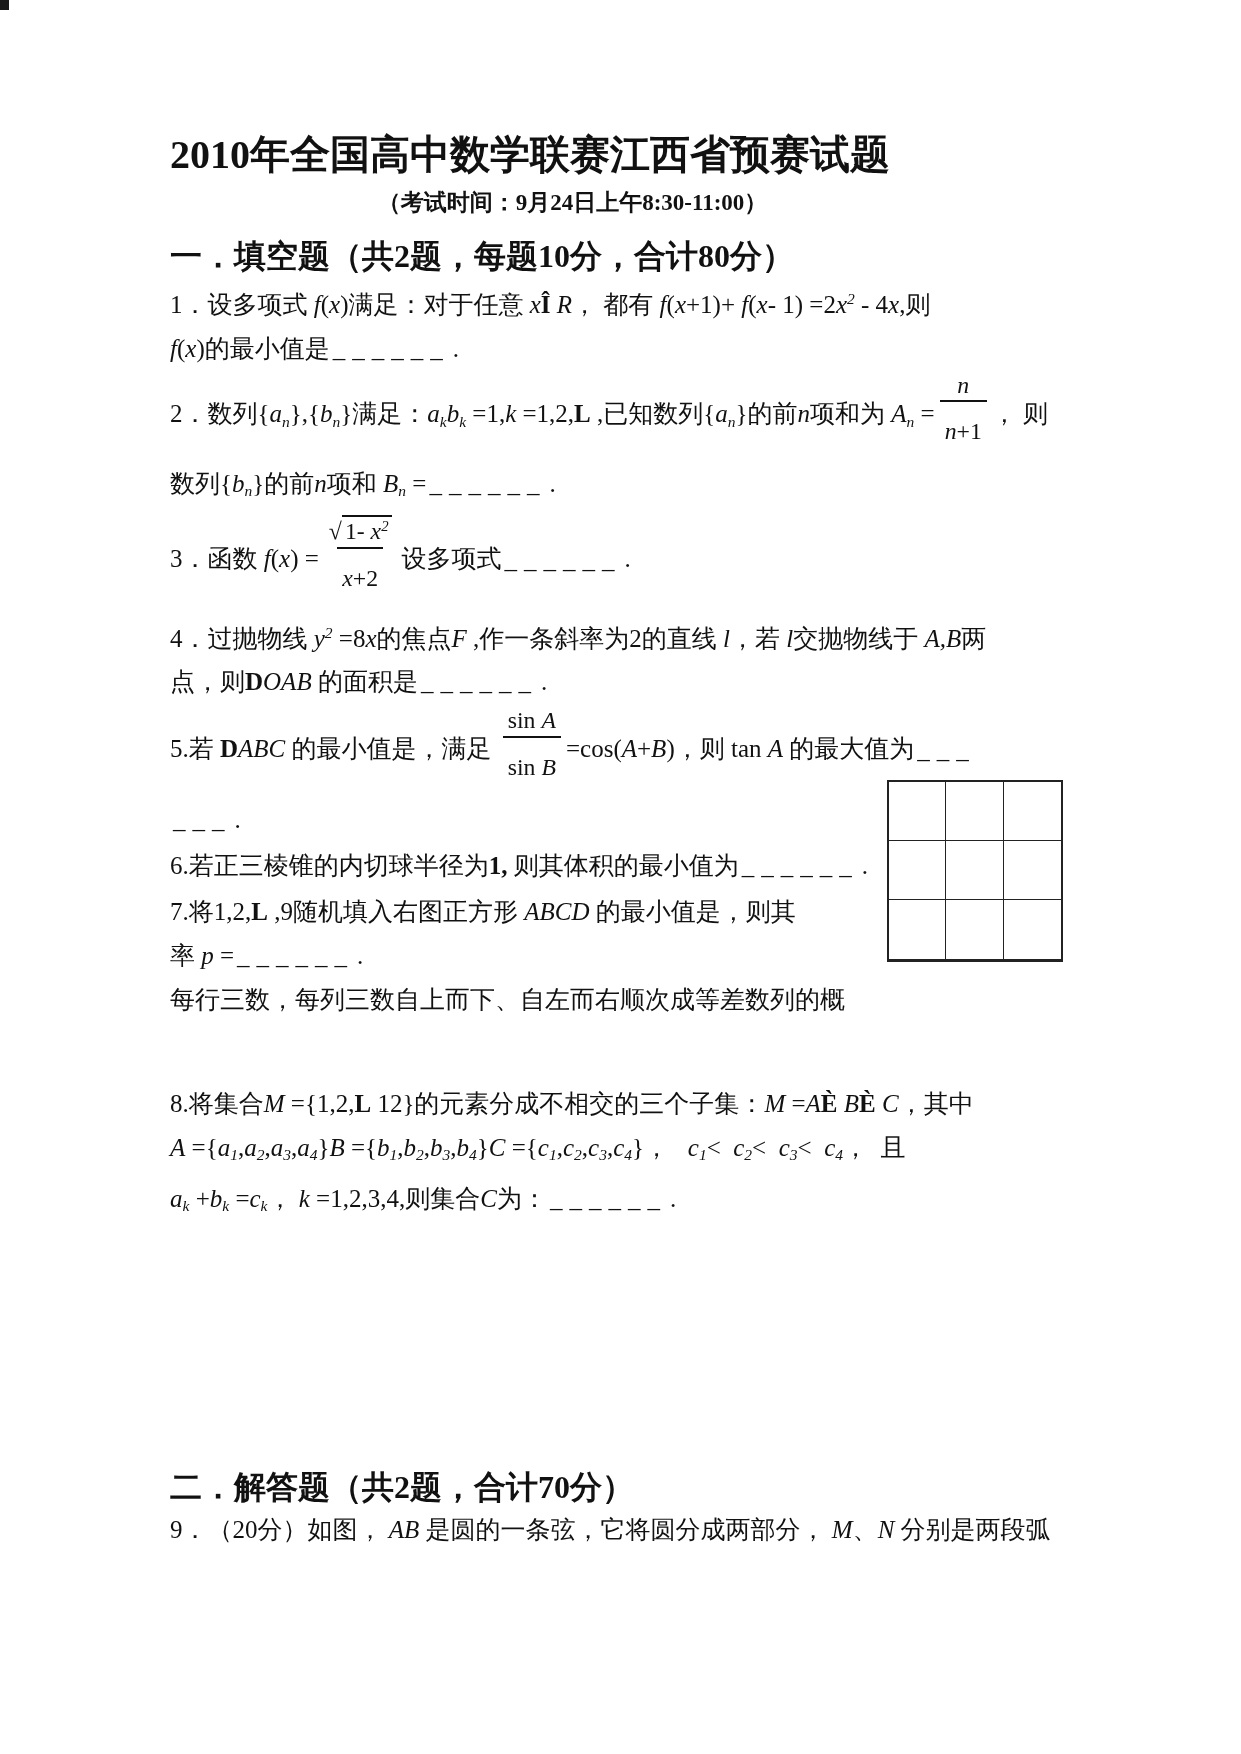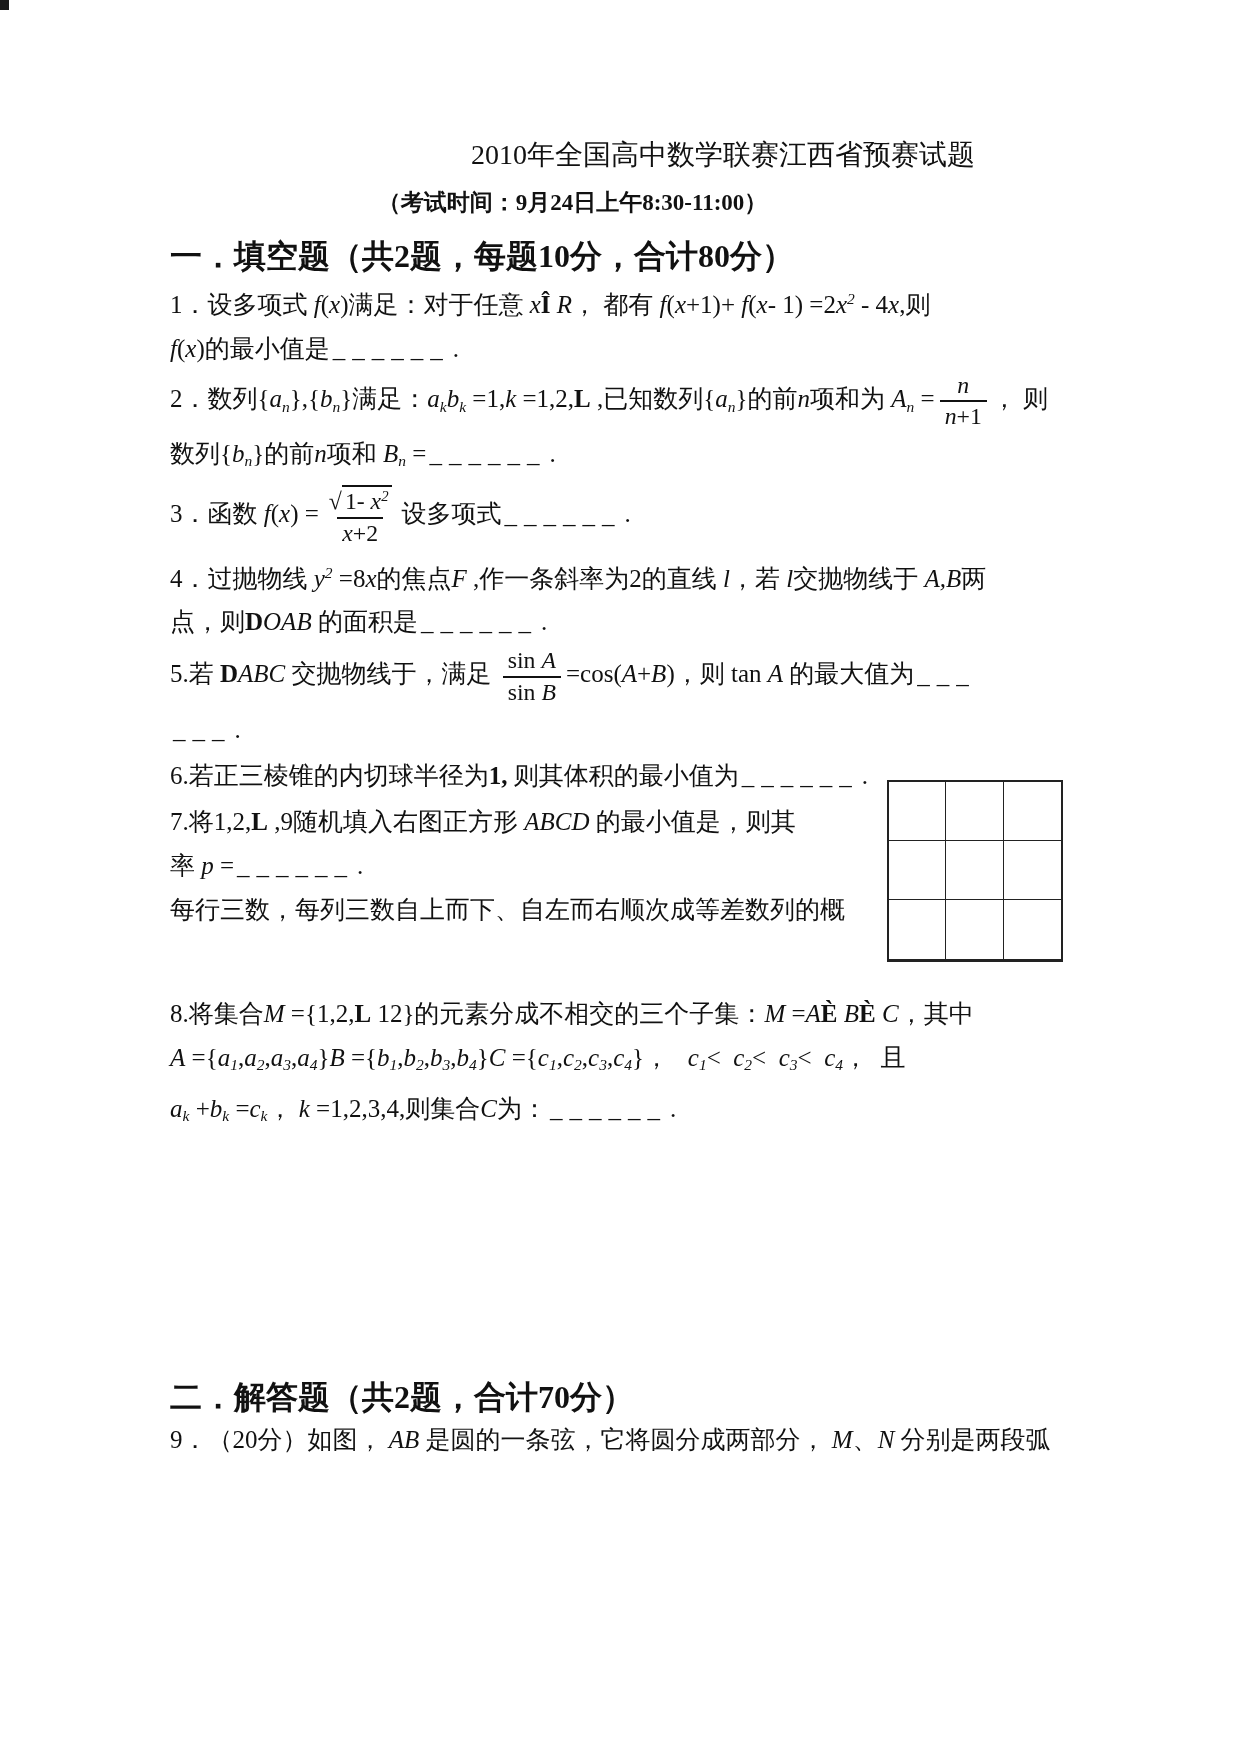--- a/index.html
+++ b/index.html
@@ -1,37 +1,37 @@
 <!DOCTYPE html>
 <html><head>
 <meta charset="utf-8">
 <style>
   html,body{margin:0;padding:0;background:#ffffff;}
   .page{position:relative;width:1241px;height:1754px;background:#ffffff;
         font-family:"Liberation Serif","DejaVu Serif",serif;color:#111;overflow:hidden;}
   .scan-dot{position:absolute;left:0;top:0;width:9px;height:10px;background:#1a1a1a;}
   .content{position:absolute;left:170px;top:135px;width:805px;}
-  .title{font-size:28px;font-weight:normal;text-align:right;line-height:40px;white-space:nowrap;}
+  .title{font-size:40px;font-weight:bold;text-align:left;line-height:40px;white-space:nowrap;}
   .subtitle{font-size:23px;font-weight:bold;text-align:center;line-height:32px;margin-top:12px;}
   .sec-heading{font-size:32px;font-weight:bold;line-height:38px;margin-top:18px;white-space:nowrap;}
   .sec-heading.sec2{margin-top:240px;}
   .question{margin-top:2px;}
   .question.q2{margin-top:0;}
   .question.q8{margin-top:60px;}
   .qline{font-size:25px;line-height:44px;white-space:nowrap;}
   .seg-t{font-style:normal;}
   .seg-m{font-style:italic;}
   .seg-b{font-weight:bold;font-style:normal;}
   .seg-s{font-style:italic;font-size:0.62em;vertical-align:-0.28em;letter-spacing:0;}
   .seg-p{font-style:italic;font-size:0.62em;vertical-align:0.55em;}
   .seg-u{letter-spacing:7px;padding:0 3px;text-align:right;}
   .frac{display:inline-flex;flex-direction:column;align-items:center;vertical-align:middle;
         margin:0 5px;line-height:1.25;font-size:0.95em;text-align:center;}
   .frac .num{padding:0 5px;}
-  .frac .den{border-top:2px solid #111;padding:0 5px;}
+  .frac .den{border-top:2px solid #111;padding:15px 5px;}
   .sqrt{display:inline-block;white-space:nowrap;}
   .sqrt .radical{font-weight:bold;font-style:normal;}
   .sqrt .rad{border-top:2.5px solid #111;padding:0 3px;display:inline-block;}
   .grid3{position:absolute;left:887px;top:780px;width:176px;height:182px;
          border:2px solid #222;border-bottom-width:3px;display:grid;
          grid-template-columns:repeat(3,1fr);grid-template-rows:repeat(3,1fr);
          background:#fff;box-sizing:border-box;}
   .grid3 .cell{border-right:1px solid #222;border-bottom:1px solid #222;}
   .grid3 .cell:nth-child(3n){border-right:none;}
   .grid3 .cell:nth-child(n+7){border-bottom:none;}
@@ -63,21 +63,21 @@
         <div class="qline"><span class="seg-t">3．函数 </span><span class="seg-m">f</span><span class="seg-t">(</span><span class="seg-m">x</span><span class="seg-t">) =</span><span class="frac">
             <span class="num"><span class="sqrt"><span class="radical">√</span><span class="rad"><span class="seg-t">1- </span><span class="seg-m">x</span><span class="seg-p">2</span></span></span></span>
             <span class="den"><span class="seg-m">x</span><span class="seg-t">+2</span></span>
           </span><span class="seg-t">设多项式</span><span class="seg-u">______</span><span class="seg-t">.</span></div>
       </div>
     <div class="question q4">
         <div class="qline"><span class="seg-t">4．过抛物线 </span><span class="seg-m">y</span><span class="seg-p">2</span><span class="seg-t"> =8</span><span class="seg-m">x</span><span class="seg-t">的焦点</span><span class="seg-m">F</span><span class="seg-t"> ,作一条斜率为2的直线 </span><span class="seg-m">l</span><span class="seg-t">，若 </span><span class="seg-m">l</span><span class="seg-t">交抛物线于 </span><span class="seg-m">A,B</span><span class="seg-t">两</span></div>
         <div class="qline"><span class="seg-t">点，则</span><span class="seg-b">D</span><span class="seg-m">OAB</span><span class="seg-t"> 的面积是</span><span class="seg-u">______</span><span class="seg-t">.</span></div>
       </div>
     <div class="question q5">
-        <div class="qline"><span class="seg-t">5.若 </span><span class="seg-b">D</span><span class="seg-m">ABC</span><span class="seg-t"> 交抛物线于，满足 </span><span class="frac">
+        <div class="qline"><span class="seg-t">5.若 </span><span class="seg-b">D</span><span class="seg-m">ABC</span><span class="seg-t"> 的最小值是，满足 </span><span class="frac">
             <span class="num"><span class="seg-t">sin </span><span class="seg-m">A</span></span>
             <span class="den"><span class="seg-t">sin </span><span class="seg-m">B</span></span>
           </span><span class="seg-t">=cos(</span><span class="seg-m">A</span><span class="seg-t">+</span><span class="seg-m">B</span><span class="seg-t">)，则 tan </span><span class="seg-m">A</span><span class="seg-t"> 的最大值为</span><span class="seg-u">___</span></div>
         <div class="qline"><span class="seg-u">___</span><span class="seg-t">.</span></div>
       </div>
     <div class="question q6">
         <div class="qline"><span class="seg-t">6.若正三棱锥的内切球半径为</span><span class="seg-b">1,</span><span class="seg-t"> 则其体积的最小值为</span><span class="seg-u">______</span><span class="seg-t">.</span></div>
       </div>
     <div class="question q7">
         <div class="qline"><span class="seg-t">7.将1,2,</span><span class="seg-b">L</span><span class="seg-t"> ,9随机填入右图正方形 </span><span class="seg-m">ABCD</span><span class="seg-t"> 的最小值是，则其</span></div>

